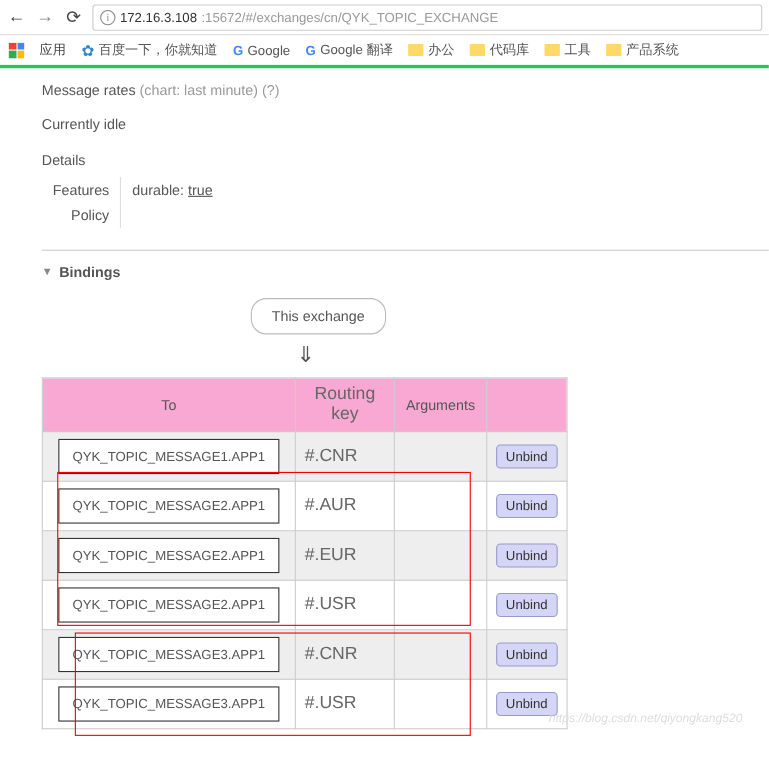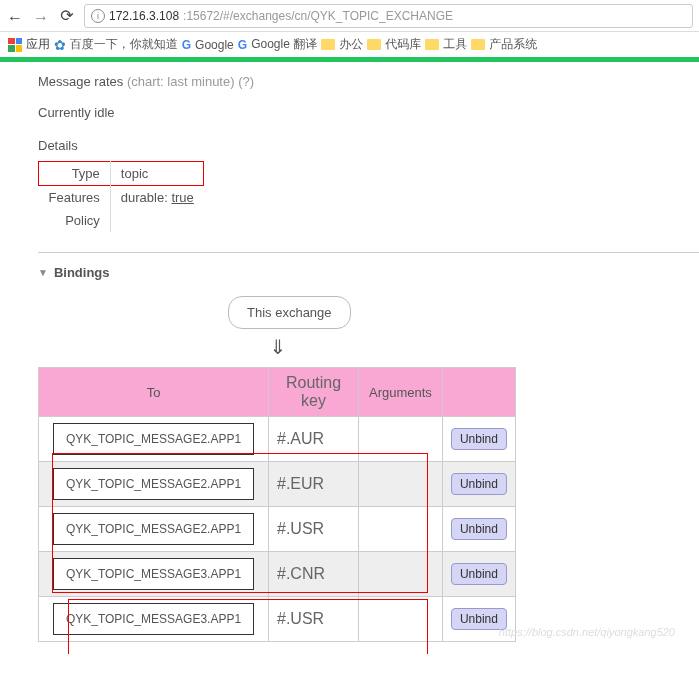--- a/index.html
+++ b/index.html
@@ -7,21 +7,21 @@
     
     
     .browser-bar { height: 32px; display: flex; align-items: center; padding: 0 6px; border-bottom: 1px solid #ddd; gap: 8px; }
     .nav-btn { width: 18px; height: 18px; display: flex; align-items: center; justify-content: center; color: #888; font-size: 16px; cursor: pointer; }
     .nav-btn.active { color: #444; }
     .url-bar { flex: 1; display: flex; align-items: center; height: 24px; border: 1px solid #ccc; border-radius: 3px; padding: 0 6px; gap: 4px; font-size: 12px; }
     .url-info { width: 14px; height: 14px; border: 1px solid #888; border-radius: 50%; display: flex; align-items: center; justify-content: center; font-size: 9px; color: #888; }
     .url-dark { color: #333; }
     .url-light { color: #999; }
     
-    .bookmarks-bar { height: 30px; display: flex; align-items: center; padding: 0 8px; gap: 4px; border-bottom: 5px solid #22c55e; font-size: 12px; }
+    .bookmarks-bar { height: 30px; display: flex; align-items: center; padding: 0 8px; gap: 14px; border-bottom: 3px solid #22c55e; font-size: 12px; }
     .bm-apps { width: 14px; height: 14px; display: grid; grid-template-columns: 1fr 1fr; grid-template-rows: 1fr 1fr; gap: 1px; }
     .bm-apps span { background: #ea4335; }
     .bm-apps span:nth-child(2){ background:#4285f4;} .bm-apps span:nth-child(3){ background:#34a853;} .bm-apps span:nth-child(4){ background:#fbbc05;}
     .bm-item { display: flex; align-items: center; gap: 4px; color: #555; }
     .bm-paw { color:#3388cc; font-size:14px;}
     .bm-g { color:#4285f4; font-weight:bold;}
     .bm-folder { width: 14px; height: 11px; background: #ffd968; border-radius: 1px; display: inline-block; }
     
     
     .content { padding: 12px 0 12px 38px; color: #555; }
@@ -117,24 +117,20 @@
 <div class="content">
   <div class="rates-line">
     <span>Message rates</span>
     <span class="rates-grey">(chart: last minute) (?)</span>
   </div>
   <div class="idle">Currently idle</div>
   <div class="details-label">Details</div>
 
   <table class="details">
     <tbody>
-        <tr class="red-box-1">
-      <th>Type</th>
-      <td>topic</td>
-    </tr>
     <tr>
       <th>Features</th>
       <td><span>durable: </span><span class="underline">true</span></td>
     </tr>
     <tr>
       <th>Policy</th>
       <td></td>
     </tr>
   </tbody>
     </table>
@@ -152,20 +148,26 @@
     <table class="bindings">
       <tbody>
           <tr>
         <th class="to-col">To</th>
         <th class="rk-col">Routing key</th>
         <th class="arg-col">Arguments</th>
         <th class="act-col"></th>
       </tr>
       </tbody>
         <tbody id="bindings-body">
+          <tr class="odd">
+            <td class="to-col"><span class="queue-box">QYK_TOPIC_MESSAGE1.APP1</span></td>
+            <td class="rk-col">#.CNR</td>
+            <td class="arg-col"></td>
+            <td class="act-col"><button class="unbind-btn">Unbind</button></td>
+          </tr>
           <tr>
             <td class="to-col"><span class="queue-box">QYK_TOPIC_MESSAGE2.APP1</span></td>
             <td class="rk-col">#.AUR</td>
             <td class="arg-col"></td>
             <td class="act-col"><button class="unbind-btn">Unbind</button></td>
           </tr>
           <tr class="odd">
             <td class="to-col"><span class="queue-box">QYK_TOPIC_MESSAGE2.APP1</span></td>
             <td class="rk-col">#.EUR</td>
             <td class="arg-col"></td>

